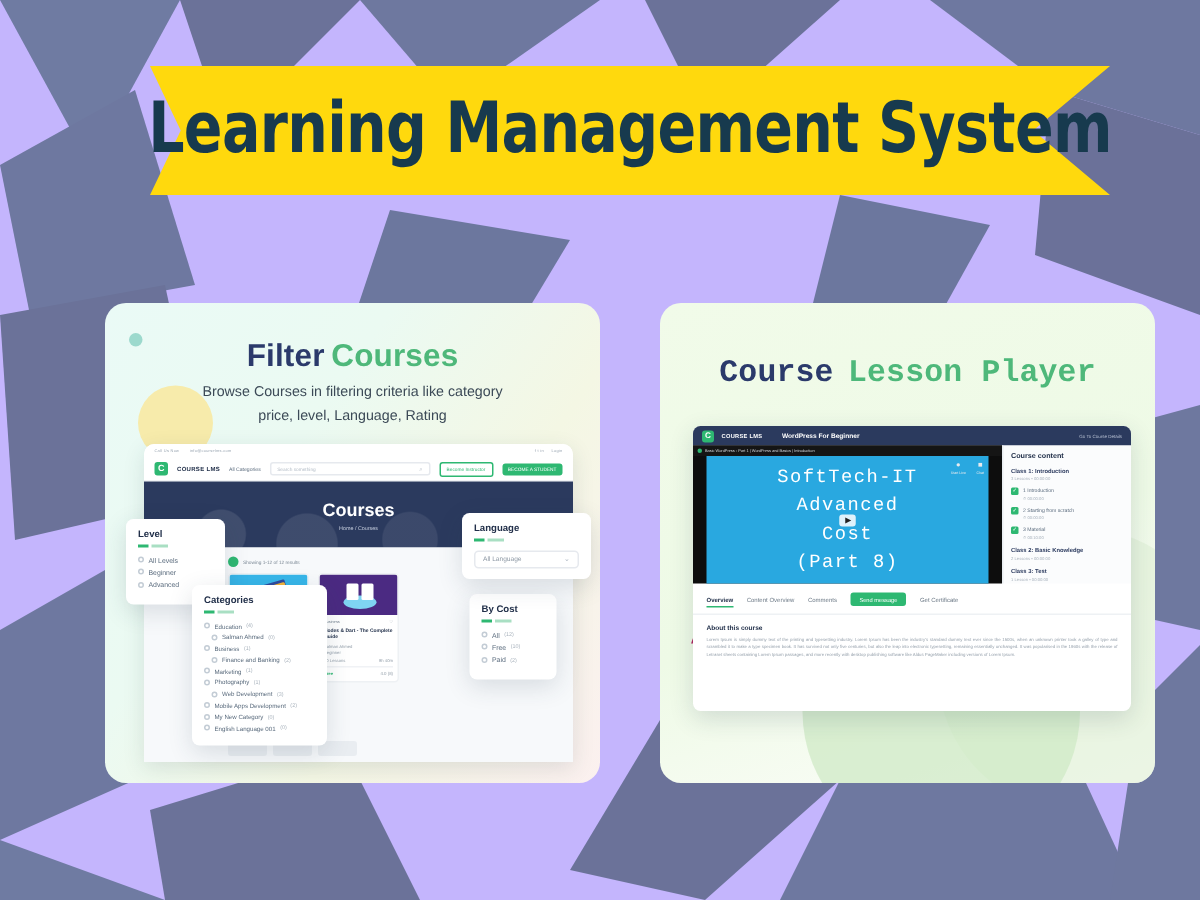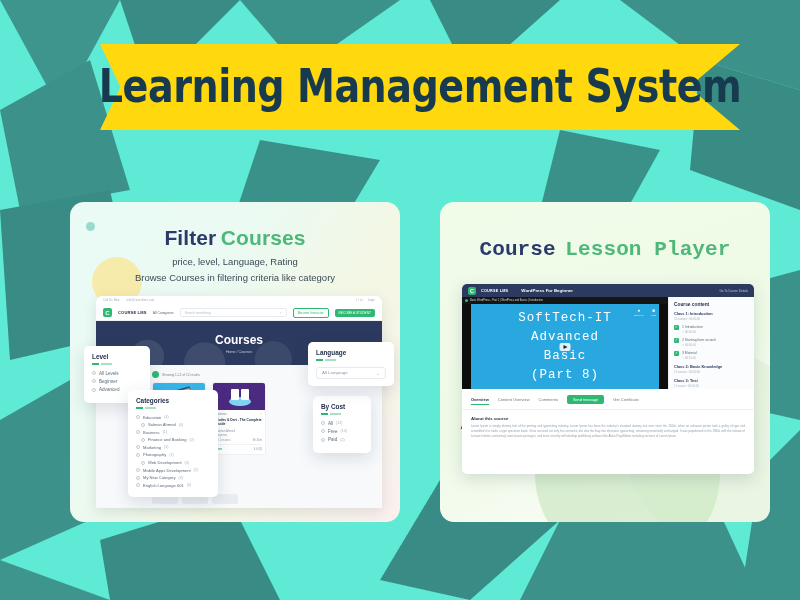--- a/index.html
+++ b/index.html
@@ -4,21 +4,21 @@
 <style>
   * { box-sizing: border-box; margin: 0; padding: 0; }
   html, body {
     width: 800px; height: 600px;
     font-family: "Liberation Sans", sans-serif;
     overflow: hidden;
   }
   #stage {
     position: relative;
     width: 800px; height: 600px;
-    background: #5eead4;
+    background: #c4b5fd;
     overflow: hidden;
   }
   
   .poly { position: absolute; opacity: .5; }
   
   #ribbon-wrap {
     position: absolute; left: 100px; top: 44px;
     width: 640px; height: 86px;
   }
   #ribbon {
@@ -263,22 +263,22 @@
 
   <div id="card-left" class="card">
     <div class="blob" id="blob-teal"></div>
     <div class="blob" id="blob-yellow"></div>
 
     <div class="card-head" id="head-left">
       <span class="h-title h-dark">Filter</span>
       <span class="h-title h-green">Courses</span>
     </div>
     <div id="sub-left">
+      <div>Browse Courses in filtering criteria like category</div>
       <div>price, level, Language, Rating</div>
-      <div>Browse Courses in filtering criteria like category</div>
     </div>
 
     <div id="mock-left">
       <div id="browser-bar">
         <span class="bb-txt">Call Us Now</span>
         <span class="bb-txt">info@courselms.com</span>
         <span class="bb-right">
           <span class="bb-txt">f t in</span>
           <span class="bb-txt">Login</span>
         </span>
@@ -497,21 +497,21 @@
 
       <div id="r-stage">
         <div id="player">
           <div id="p-topbar">
             <span class="dot"></span>
             <span id="p-label">Basic WordPress - Part 1 | WordPress and Basics | Introduction</span>
           </div>
           <div id="video">
             <span class="vline">SoftTech-IT</span>
             <span class="vline">Advanced</span>
-            <span class="vline">Basic</span>
+            <span class="vline">Cost</span>
             <span class="vline">(Part 8)</span>
             <span id="play-btn">
                 <span class="tri"></span>
               </span>
           </div>
           <div id="p-tools">
             <span class="tool">
               <span class="ic">●</span>
               <span>Start Live</span>
             </span>

